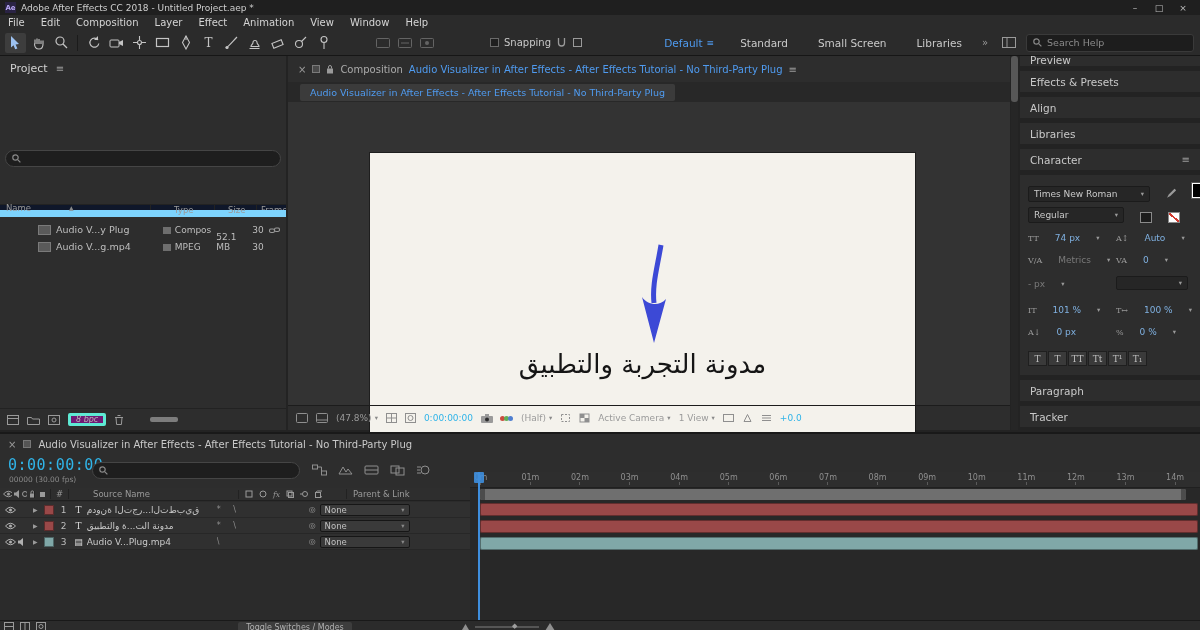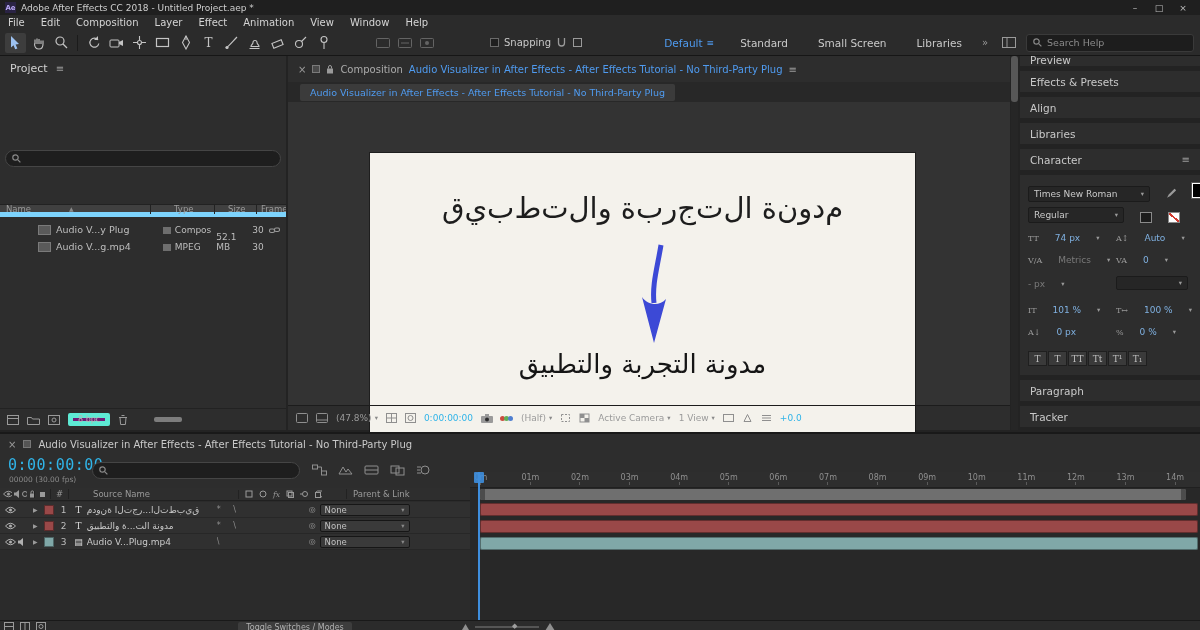--- a/index.html
+++ b/index.html
@@ -40,41 +40,41 @@
 .ws-extra{margin-right:10px;}
 .search-help{width:168px;height:18px;background:#1d1d1d;border:1px solid #3a3a3a;border-radius:3px;
   display:flex;align-items:center;gap:5px;padding:0 6px;color:#8b8b8b;font-size:9.5px;margin-right:6px;}
 
 
 .project{position:absolute;left:0;top:56px;width:286px;height:374px;background:#2d2d2d;}
 .project-header{height:24px;display:flex;align-items:center;gap:8px;padding:0 10px;font-size:11px;color:#d0d0d0;}
 .pm-icon{color:#9a9a9a;font-size:10px;}
 .proj-search{position:absolute;top:94px;left:5px;width:276px;height:17px;background:#1e1e1e;
   border:1px solid #454545;border-radius:9px;display:flex;align-items:center;gap:5px;padding:0 6px;}
-.proj-cols{position:absolute;top:148px;left:0;width:100%;height:13px;background:#404040;
-  border-top:1px solid #222;border-bottom:5px solid #7dd3fc;display:flex;align-items:center;font-size:8.5px;color:#9a9a9a;}
+.proj-cols{position:absolute;top:148px;left:0;width:100%;height:13px;background:#0f172a;
+  border-top:1px solid #222;border-bottom:7px solid #7dd3fc;display:flex;font-size:8.5px;color:#9a9a9a;}
 .pc-name{width:150px;padding-left:6px;display:flex;align-items:center;}
 .pc-sort{margin-left:38px;font-size:6px;color:#8a8a8a;}
 .pc-type{width:64px;border-left:1px solid #222;padding-left:23px;}
 .pc-size{width:42px;border-left:1px solid #222;padding-left:13px;}
 .pc-frame{flex:1;border-left:1px solid #222;padding-left:4px;overflow:hidden;white-space:nowrap;}
 .proj-rows{position:absolute;top:162px;left:0;width:100%;}
 .proj-row{height:17px;display:flex;align-items:flex-end;font-size:9.5px;color:#bdbdbd;padding-left:32px;}
 .pr-name{width:150px;display:flex;align-items:center;overflow:hidden;white-space:nowrap;}
 .thumb{width:13px;height:10px;background:#5a5a5a;border:1px solid #7a7a7a;margin:0 5px 0 6px;flex:none;}
 .pr-type{width:64px;display:flex;align-items:center;gap:4px;font-size:9px;overflow:hidden;white-space:nowrap;padding-left:5px;}
 .type-chip{width:8px;height:7px;background:#6e6e6e;flex:none;}
 .pr-size{width:42px;font-size:9px;padding-left:4px;}
 .pr-frame{width:24px;font-size:9px;padding-left:4px;}
 .pr-link{margin-left:auto;margin-right:6px;}
 .pr-link[data-linked="false"]{visibility:hidden;}
 .project-footer{position:absolute;top:352px;left:0;width:100%;height:22px;border-top:1px solid #222;
   display:flex;align-items:center;gap:8px;padding:0 7px;color:#9a9a9a;}
-.depth-box{background:#701a75;border:5px solid #5eead4;border-radius:2px;font-size:8px;padding:0 5px;height:13px;
-  display:flex;align-items:center;color:#b5b5b5;}
+.depth-box{background:#701a75;border:3px solid #5eead4;border-radius:2px;font-size:8px;padding:0 5px;height:13px;
+  display:flex;align-items:center;color:#b5b5b5;font-style:italic;}
 .footer-bar{width:28px;height:5px;background:#7d7d7d;margin-left:18px;border-radius:2px;}
 
 
 .comp{position:absolute;left:288px;top:56px;width:722px;height:374px;background:#2d2d2d;}
 .comp-tabs{height:26px;display:flex;align-items:center;gap:6px;padding:0 10px;}
 .tab-close{color:#9a9a9a;font-size:10px;}
 .tab-sq{width:8px;height:8px;border:1px solid #7a7a7a;background:#4a4a4a;}
 .comp-label{font-size:10px;color:#ababab;}
 .comp-title{font-size:10px;color:var(--accent-blue);white-space:nowrap;}
 .comp-navrow{height:20px;background:#282828;display:flex;align-items:center;padding-left:12px;}
@@ -443,21 +443,20 @@
         </svg>
       <span class="comp-label">Composition</span>
       <span class="comp-title">Audio Visualizer in After Effects - After Effects Tutorial - No Third-Party Plug</span>
       <span class="pm-icon">≡</span>
     </div>
     <div class="comp-navrow">
       <span class="nav-chip">Audio Visualizer in After Effects - After Effects Tutorial - No Third-Party Plug</span>
     </div>
     <div class="viewer">
       <div class="canvas">
-        <div class="canvas-top-text" dir="rtl">م‌د‌و‌ن‌ة ا‌ل‌ت‌ج‌ر‌ب‌ة و‌ا‌ل‌ت‌ط‌ب‌ي‌ق</div>
         <svg class="canvas-arrow" width="48" height="110" viewBox="0 0 48 110">
           <path d="M33 4 C29 28 24 44 26 62" stroke="#3c49d6" stroke-width="5" fill="none"></path>
           <path d="M14 56 L26 102 L38 58 C32 65 20 65 14 56 Z" fill="#3c49d6"></path>
         </svg>
         <div class="canvas-bottom-text" dir="rtl">مدونة التجربة والتطبيق</div>
       </div>
     </div>
     <div class="comp-status">
       <svg width="12" height="10" fill="none" stroke="#8f8f8f">
           <rect x=".5" y=".5" width="11" height="9" rx="1"></rect>

